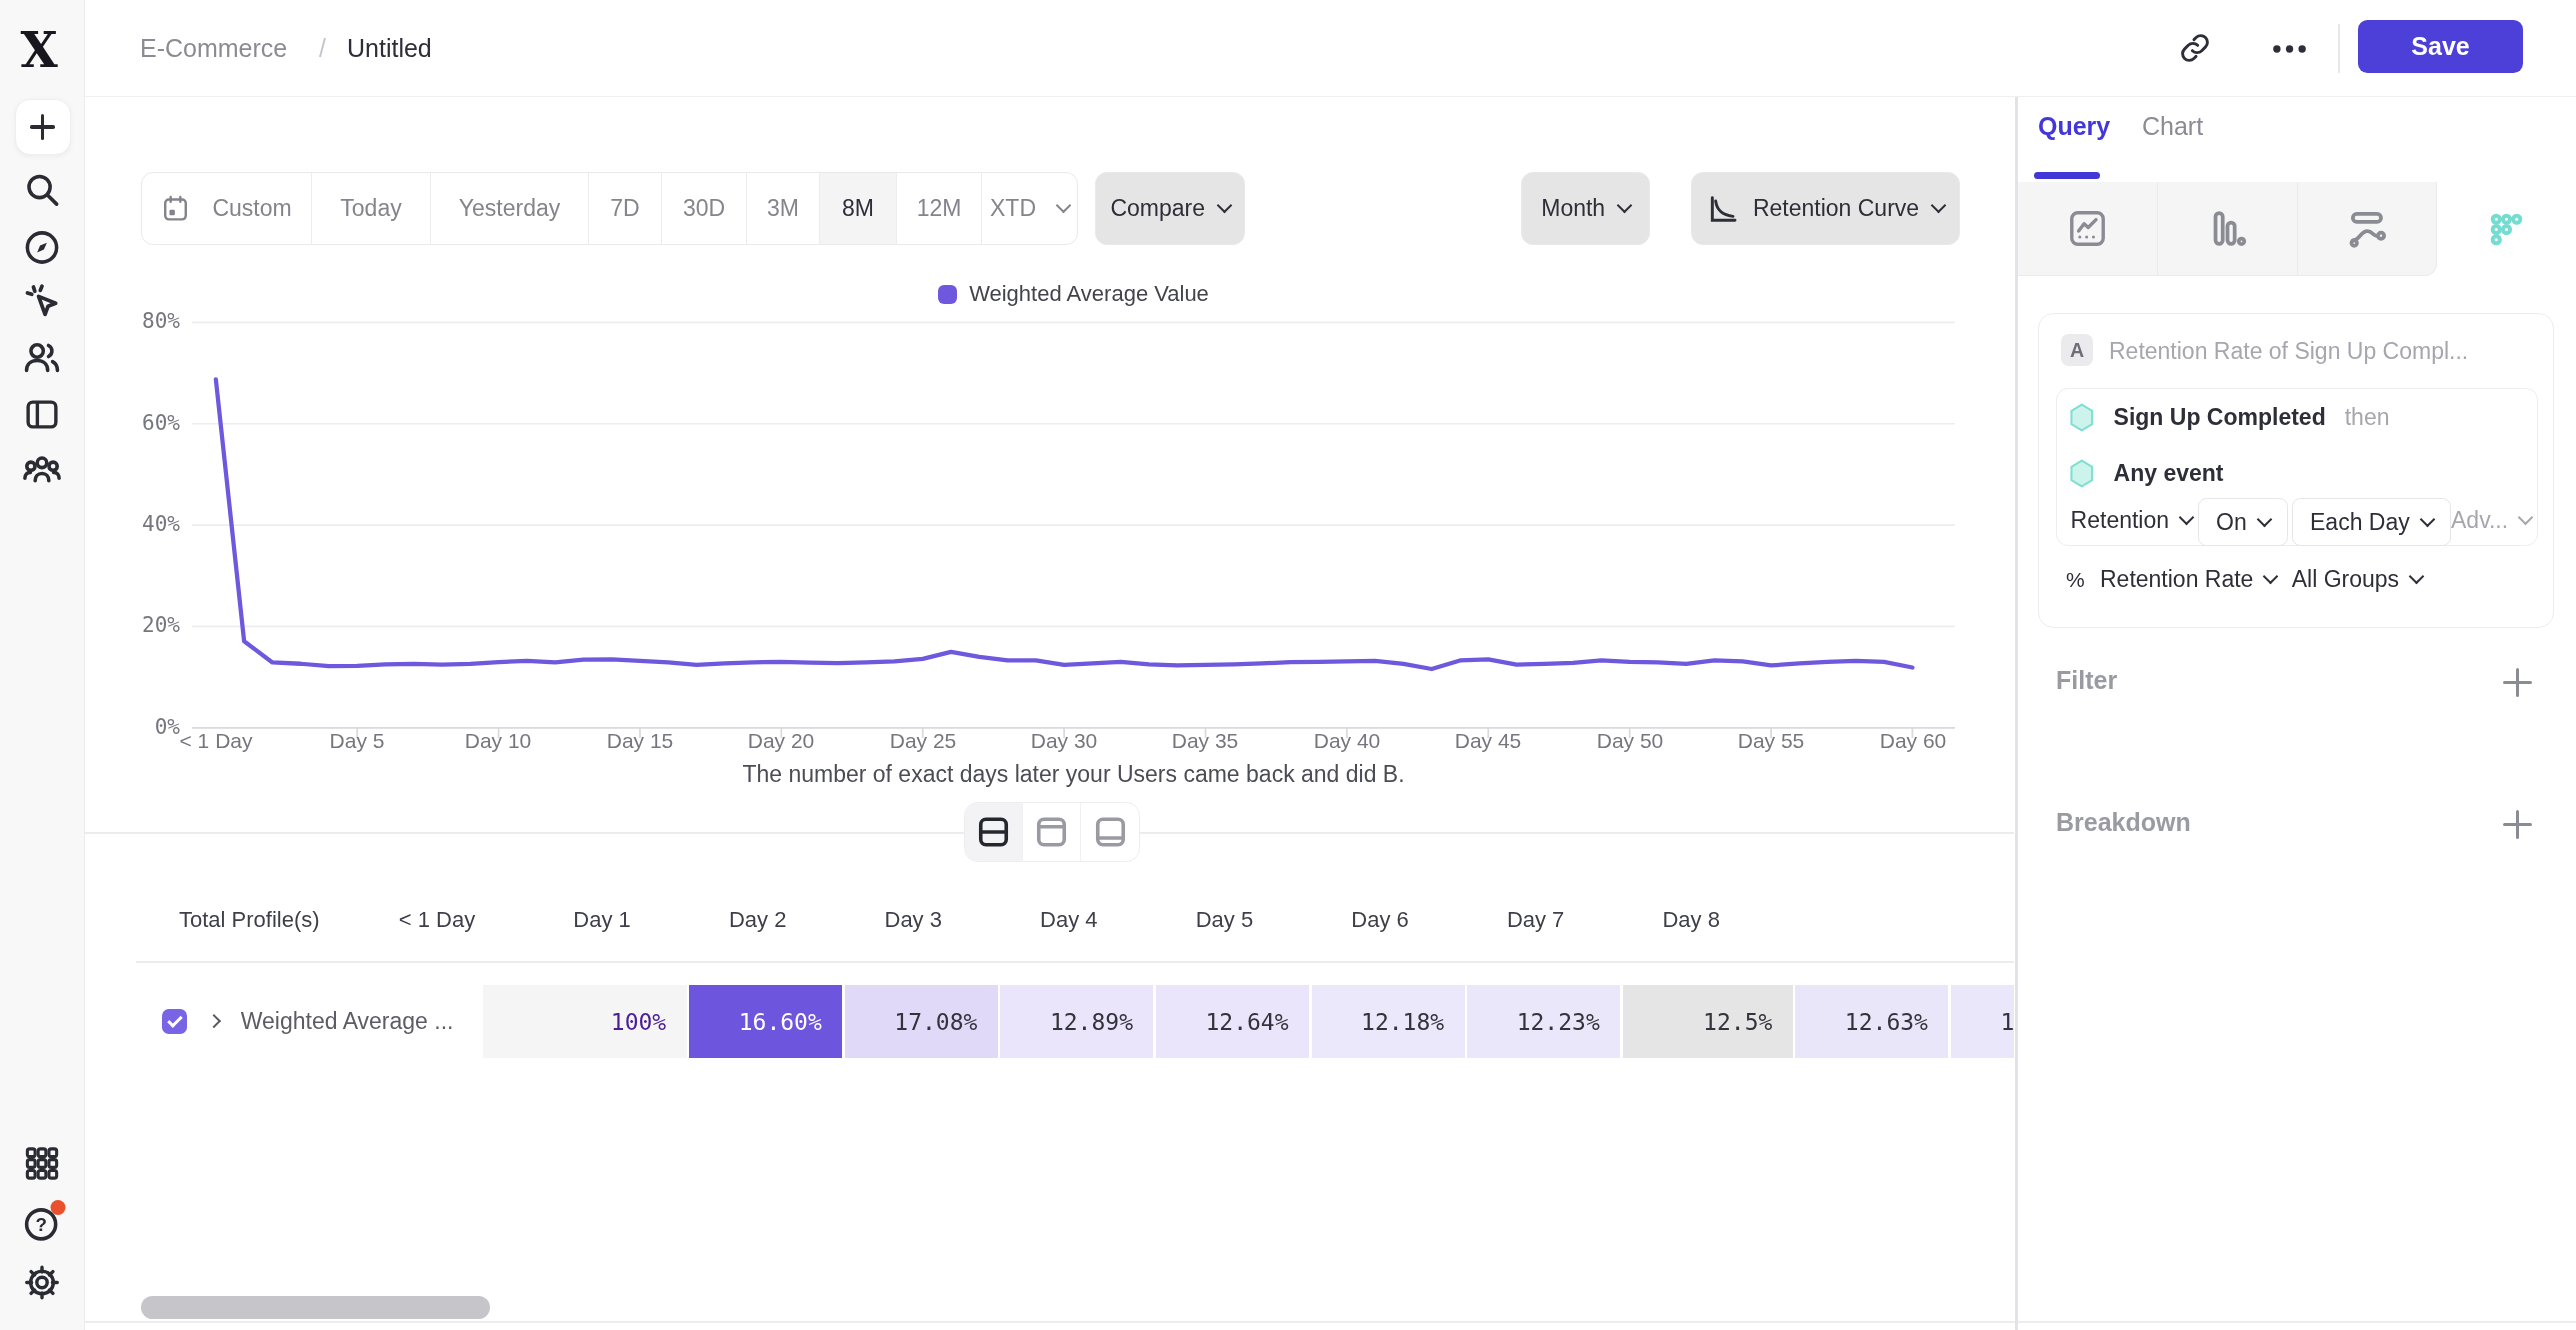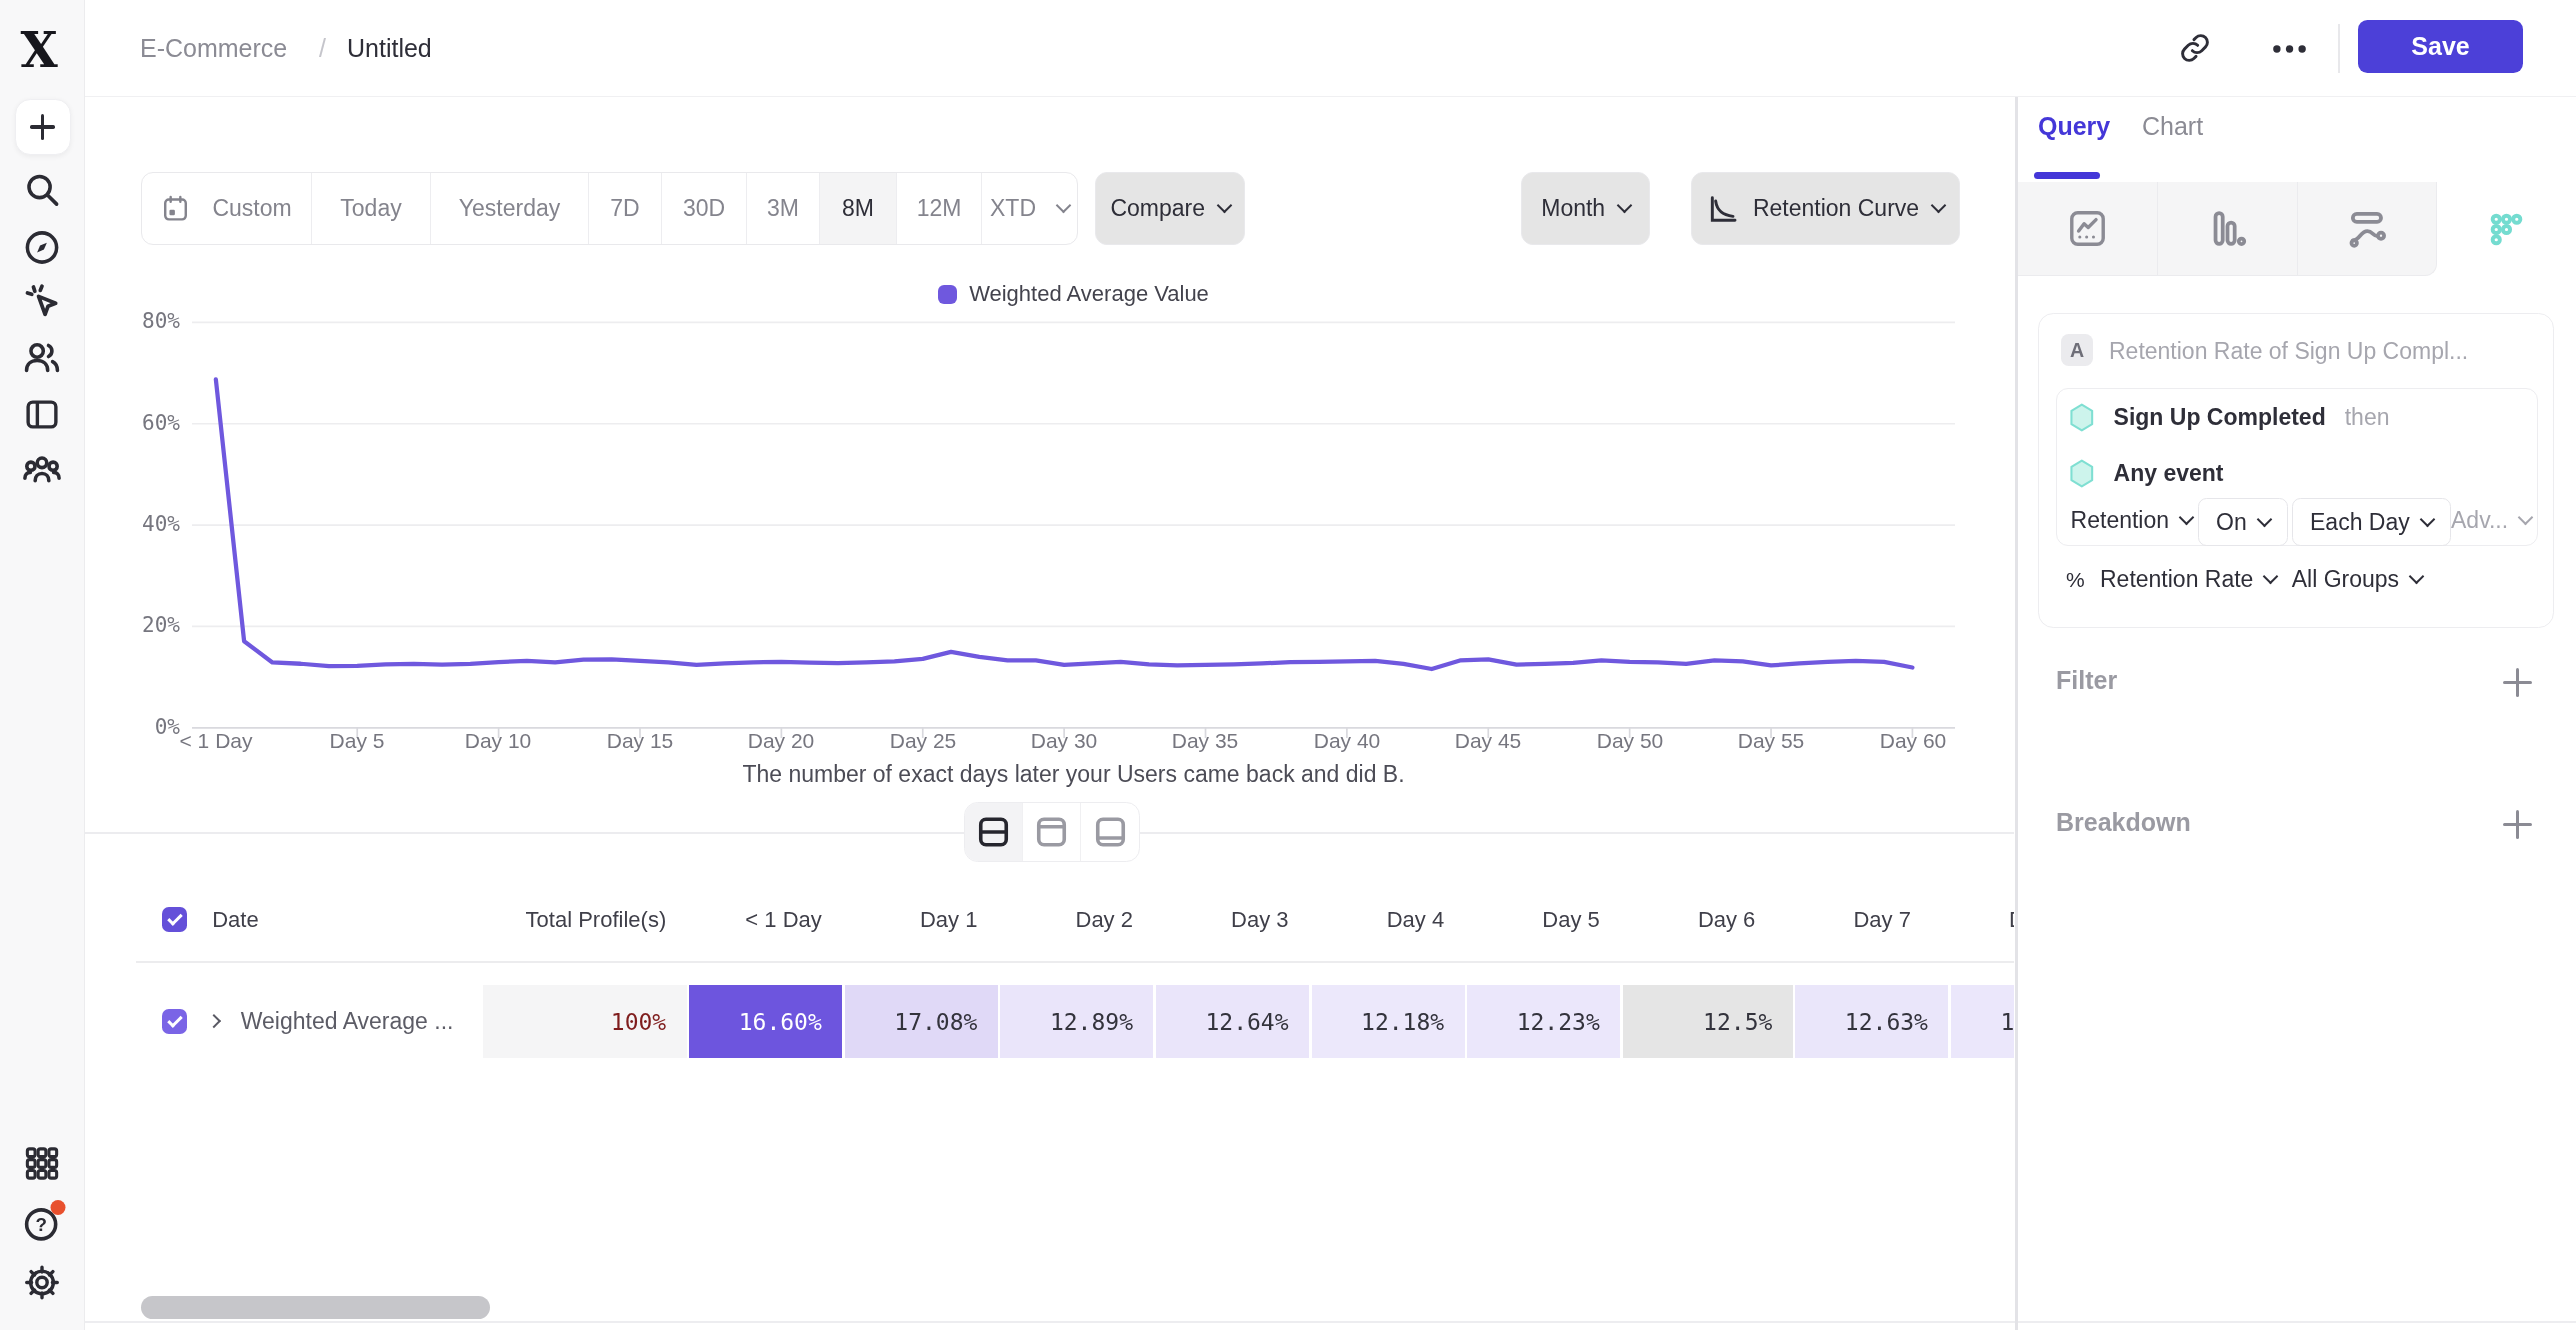--- a/index.html
+++ b/index.html
@@ -320,44 +320,40 @@
     </div>
     <div class="tg">
       <svg width="37" height="36" viewBox="0 0 24 24" fill="none" stroke="currentColor" stroke-width="2.4">
           <rect x="3.5" y="3.5" width="17" height="17" rx="3.5"></rect>
           <path d="M3.5 16 H20.5"></path>
         </svg>
     </div>
   </div>
 
   <div class="t-wrap t-flex" style="top:893px;" id="table-head">
-    <div class="hcell date-hcell" style="width:344px; flex:none;">
-      <span class="checkbox" style="background:#6450d9;"></span>
-      <span>Date</span>
-    </div>
   <div class="hcell" style="width: 204px; flex: 0 0 auto;">Total Profile(s)</div>
       <div class="hcell" style="width: 153px; flex: 0 0 auto;">&lt; 1 Day</div>
       <div class="hcell" style="width: 153px; flex: 0 0 auto;">Day 1</div>
       <div class="hcell" style="width: 153px; flex: 0 0 auto;">Day 2</div>
       <div class="hcell" style="width: 153px; flex: 0 0 auto;">Day 3</div>
       <div class="hcell" style="width: 153px; flex: 0 0 auto;">Day 4</div>
       <div class="hcell" style="width: 153px; flex: 0 0 auto;">Day 5</div>
       <div class="hcell" style="width: 153px; flex: 0 0 auto;">Day 6</div>
       <div class="hcell" style="width: 153px; flex: 0 0 auto;">Day 7</div>
       <div class="hcell" style="width: 153px; flex: 0 0 auto;">Day 8</div>
     </div>
   <div class="t-underline"></div>
 
   <div class="t-wrap t-flex" style="top:985px;" id="table-row">
     <div class="vcell date-vcell" style="width:344px; flex:none;">
       <span class="checkbox" style="background:#7a64e6;"></span>
       <span class="chv-r" style="color:#5a5a64;"></span>
       <span>Weighted Average ...</span>
     </div>
-  <div class="vcell" style="width: 204px; flex: 0 0 auto; background: rgb(245, 245, 246); color: #7f1d1d;">100%</div>
+  <div class="vcell" style="width: 204px; flex: 0 0 auto; background: rgb(245, 245, 246); color: #4c1d95;">100%</div>
       <div class="vcell" style="width: 153px; flex: 0 0 auto; background: rgb(109, 85, 222); color: rgb(255, 255, 255);">16.60%</div>
       <div class="vcell" style="width: 153px; flex: 0 0 auto; background: rgb(224, 217, 247); color: rgb(51, 51, 60);">17.08%</div>
       <div class="vcell" style="width: 153px; flex: 0 0 auto; background: rgb(234, 229, 250); color: rgb(51, 51, 60);">12.89%</div>
       <div class="vcell" style="width: 153px; flex: 0 0 auto; background: rgb(234, 229, 250); color: rgb(51, 51, 60);">12.64%</div>
       <div class="vcell" style="width: 153px; flex: 0 0 auto; background: rgb(236, 232, 251); color: rgb(51, 51, 60);">12.18%</div>
       <div class="vcell" style="width: 153px; flex: 0 0 auto; background: rgb(235, 231, 251); color: rgb(51, 51, 60);">12.23%</div>
       <div class="vcell" style="width: 170px; flex: 0 0 auto; background: #e5e5e5; color: rgb(51, 51, 60);">12.5%</div>
       <div class="vcell" style="width: 153px; flex: 0 0 auto; background: rgb(234, 230, 250); color: rgb(51, 51, 60);">12.63%</div>
       <div class="vcell" style="width: 153px; flex: 0 0 auto; background: rgb(235, 231, 251); color: rgb(51, 51, 60);">12.65%</div>
     </div>

